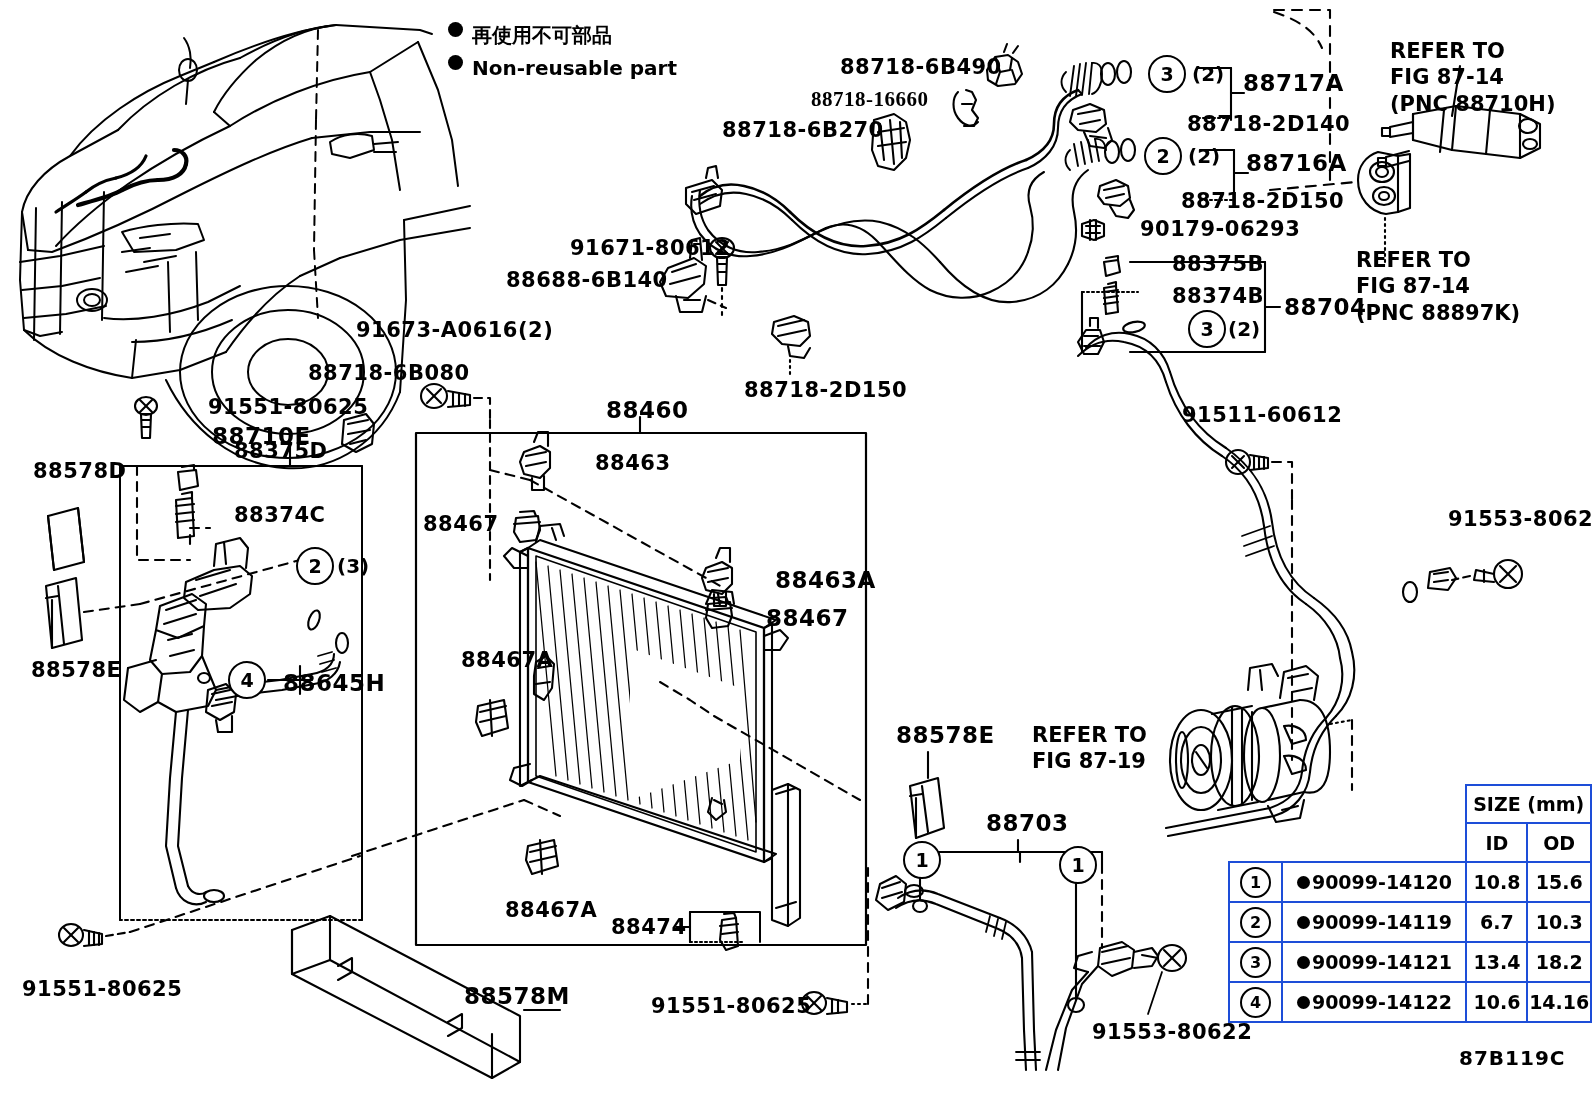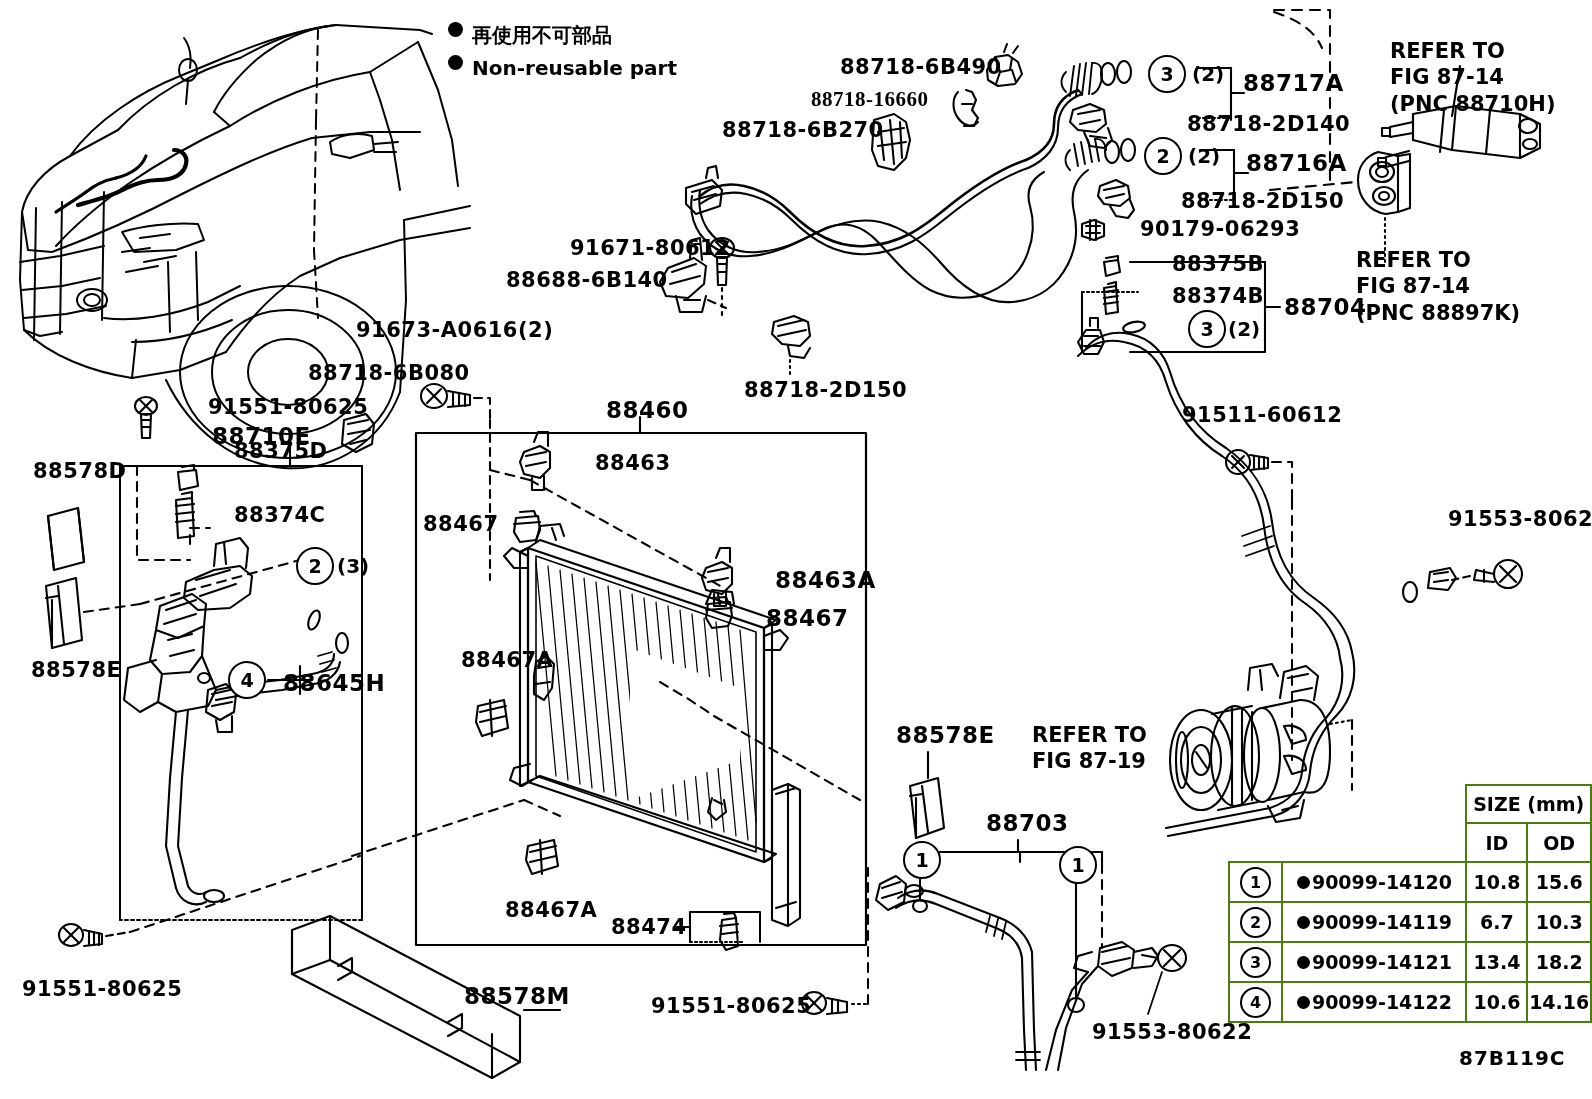--- a/index.html
+++ b/index.html
@@ -10,21 +10,21 @@
   .lbl{position:absolute;font-weight:bold;font-size:21px;letter-spacing:.5px;
        white-space:nowrap;line-height:1;font-family:"DejaVu Sans","Liberation Sans",sans-serif;}
   .lbl.big{font-size:23px;}
   .legend{position:absolute;font-weight:bold;font-size:20px;white-space:nowrap;line-height:1.35;}
   .legend .row{display:flex;align-items:flex-start;gap:9px;}
   .dot{width:15px;height:15px;border-radius:50%;background:#000;display:inline-block;flex:none;}
   .refer{position:absolute;font-weight:bold;font-size:21px;line-height:1.25;white-space:nowrap;}
   .code{position:absolute;font-weight:bold;font-size:20px;letter-spacing:1px;}
   
   #sizetable{position:absolute;border-collapse:collapse;}
-  #sizetable td,#sizetable th{border:2px solid #4d7c0f;font-weight:bold;font-size:19px;
+  #sizetable td,#sizetable th{border:2px solid #1d4ed8;font-weight:bold;font-size:19px;
       text-align:center;padding:0;height:38px;font-family:"DejaVu Sans","Liberation Sans",sans-serif;}
   #sizetable .hdr{height:36px;}
   #sizetable .cnum{width:56px;}
   #sizetable .cpart{width:172px;text-align:left;padding-left:14px;white-space:nowrap;}
   #sizetable .cval{width:62px;margin-left:20px;}
   .cnum span{display:inline-flex;align-items:center;justify-content:center;
       width:27px;height:27px;border:2px solid #000;border-radius:50%;font-size:16px;}
   .pdot{width:13px;height:13px;border-radius:50%;background:#000;display:inline-block;
       vertical-align:middle;margin-right:2px;margin-bottom:2px;}
   .cno{position:absolute;width:34px;height:34px;border:2.4px solid #000;border-radius:50%;

